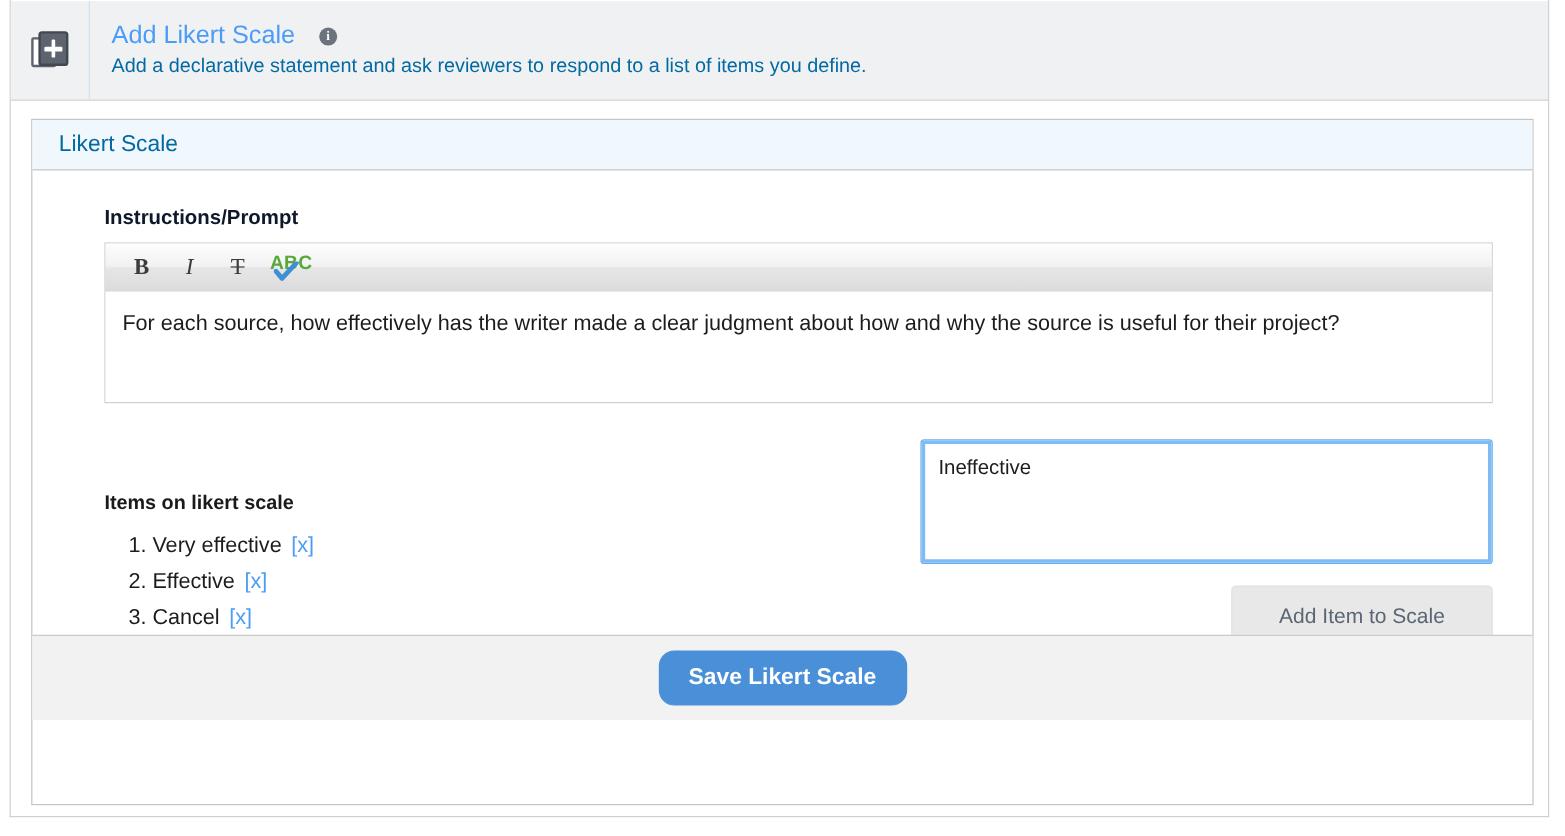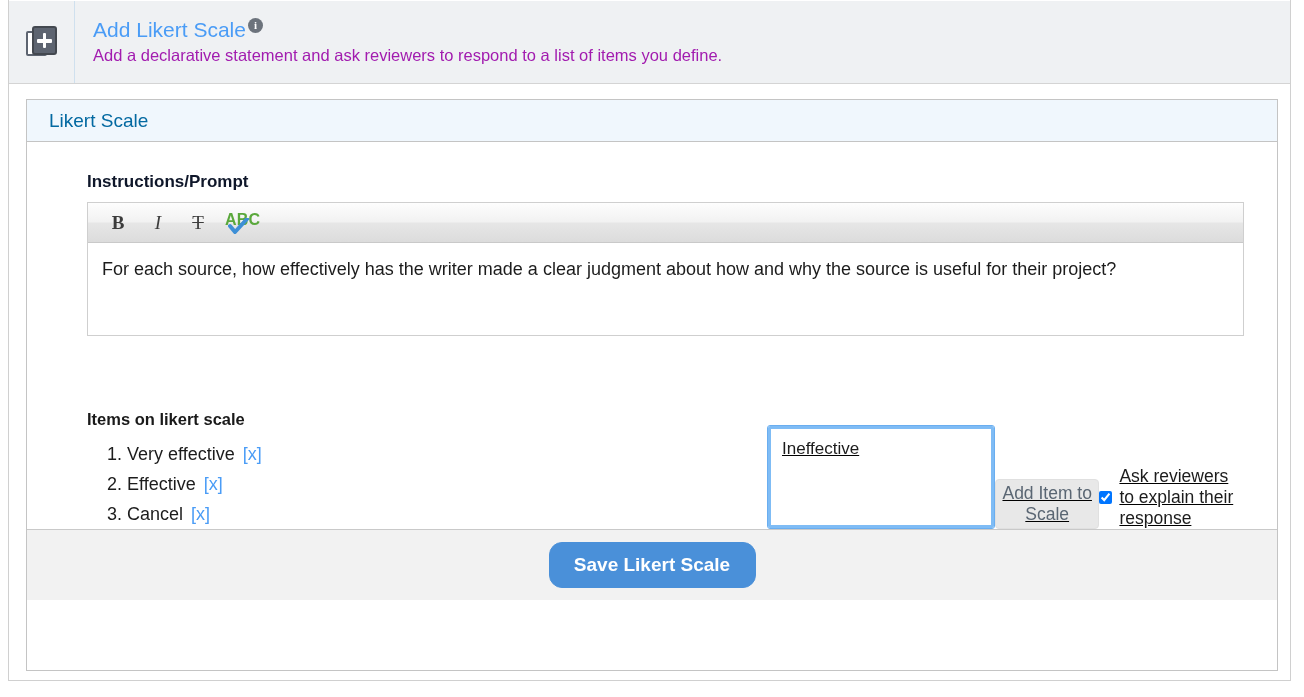--- a/index.html
+++ b/index.html
@@ -97,21 +97,22 @@
   }
   .topbar-textcell {
     flex: 1;
     padding-left: 18px;
     display: flex;
     flex-direction: column;
     justify-content: center;
   }
   .topbar-title-row {
     display: flex;
-    gap: 2px;
+    align-items: center;
+    gap: 20px;
     margin-bottom: 2px;
   }
   .topbar-title {
     color: #4a9cf6;
     font-size: 21px;
     line-height: 24px;
     font-weight: normal;
   }
   .info-badge {
     width: 15px;
@@ -119,21 +120,21 @@
     border-radius: 50%;
     background: #6c737c;
     color: #ffffff;
     font-size: 11px;
     font-weight: bold;
     line-height: 15px;
     text-align: center;
     font-family: "Liberation Serif", serif;
   }
   .topbar-sub {
-    color: #a21caf;
+    color: #0369a1;
     font-size: 16.5px;
     line-height: 22px;
   }
 
   
   .panel {
     position: absolute;
     left: 26px;
     top: 99px;
     width: 1252px;
@@ -254,23 +255,22 @@
     color: #4a9cf6;
     text-decoration: none;
     cursor: pointer;
     margin-left: 3px;
   }
 
   .items-right {
     flex: 1;
     padding-right: 33px;
     display: flex;
-    flex-direction: row;
+    flex-direction: column;
     align-items: flex-end;
-    text-decoration: underline;
   }
   .new-item-box {
     width: 100%;
     height: 104px;
     box-sizing: border-box;
     border: 1px solid #6aaef0;
     outline: 3px solid #7fbcf5;
     outline-offset: -4px;
     border-radius: 3px;
     background: #ffffff;

